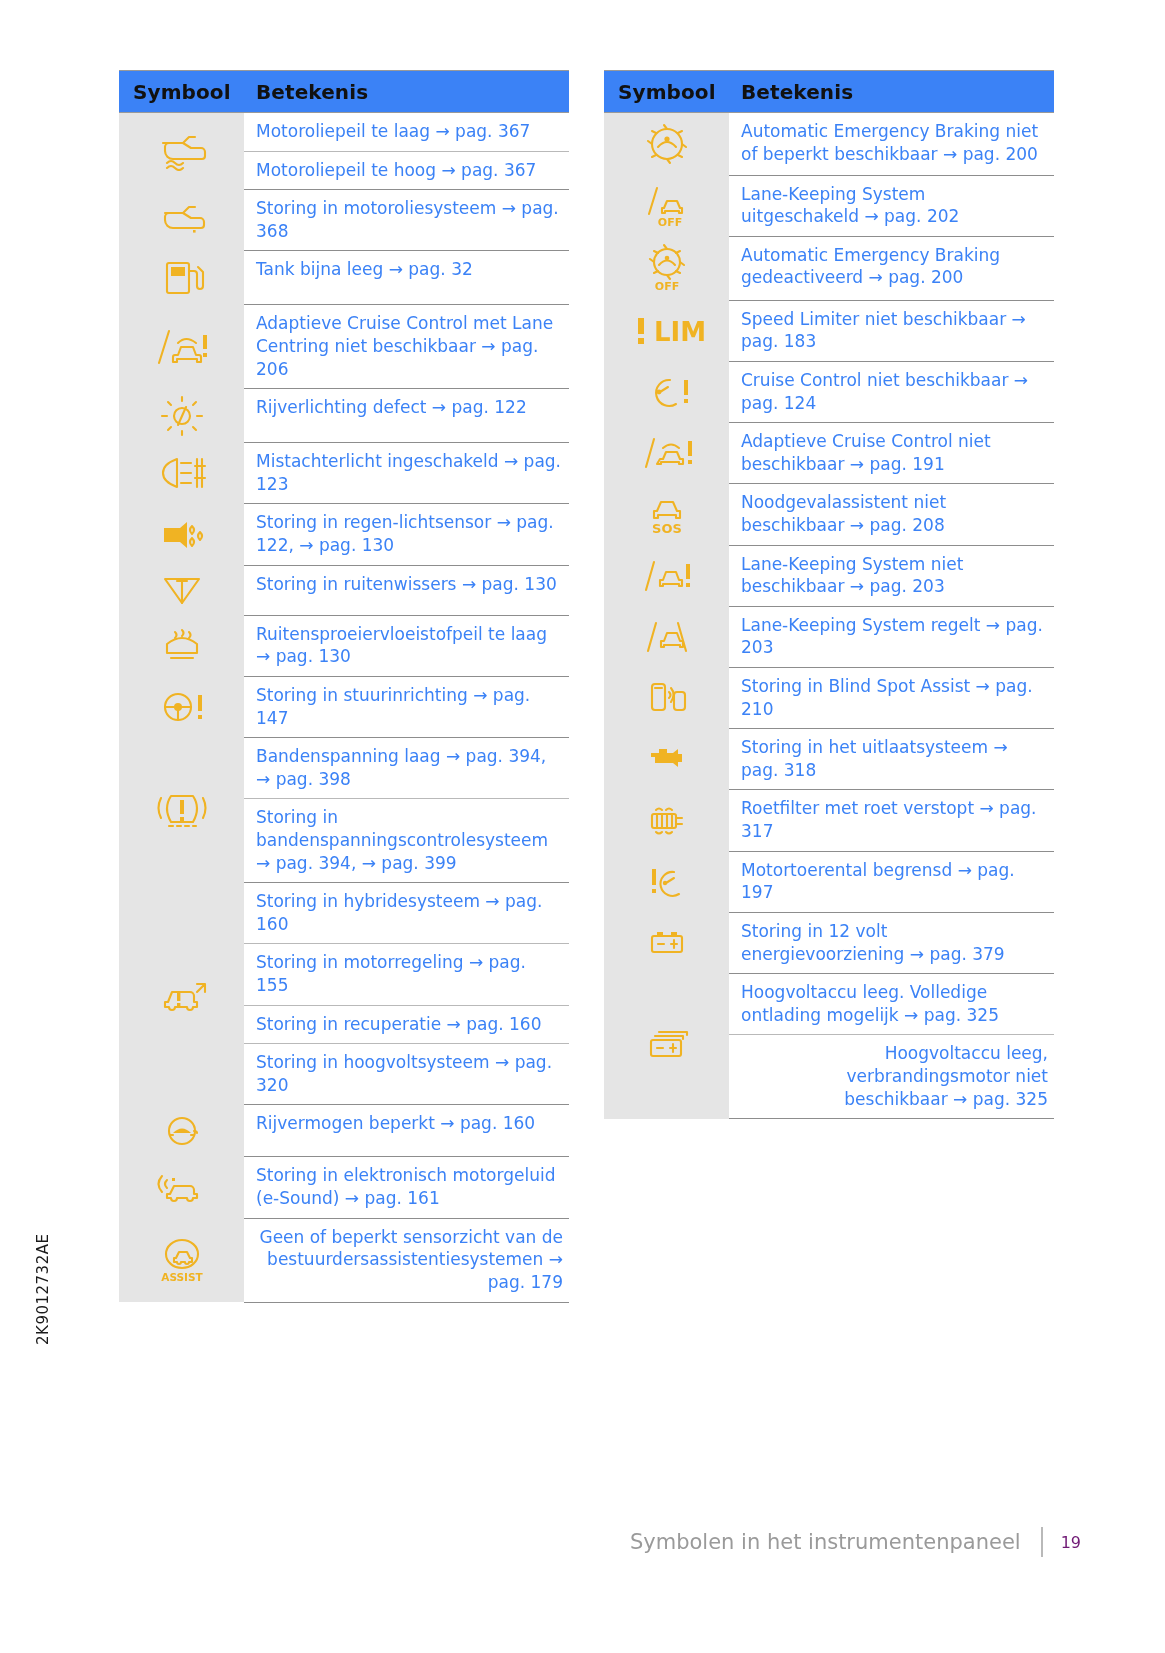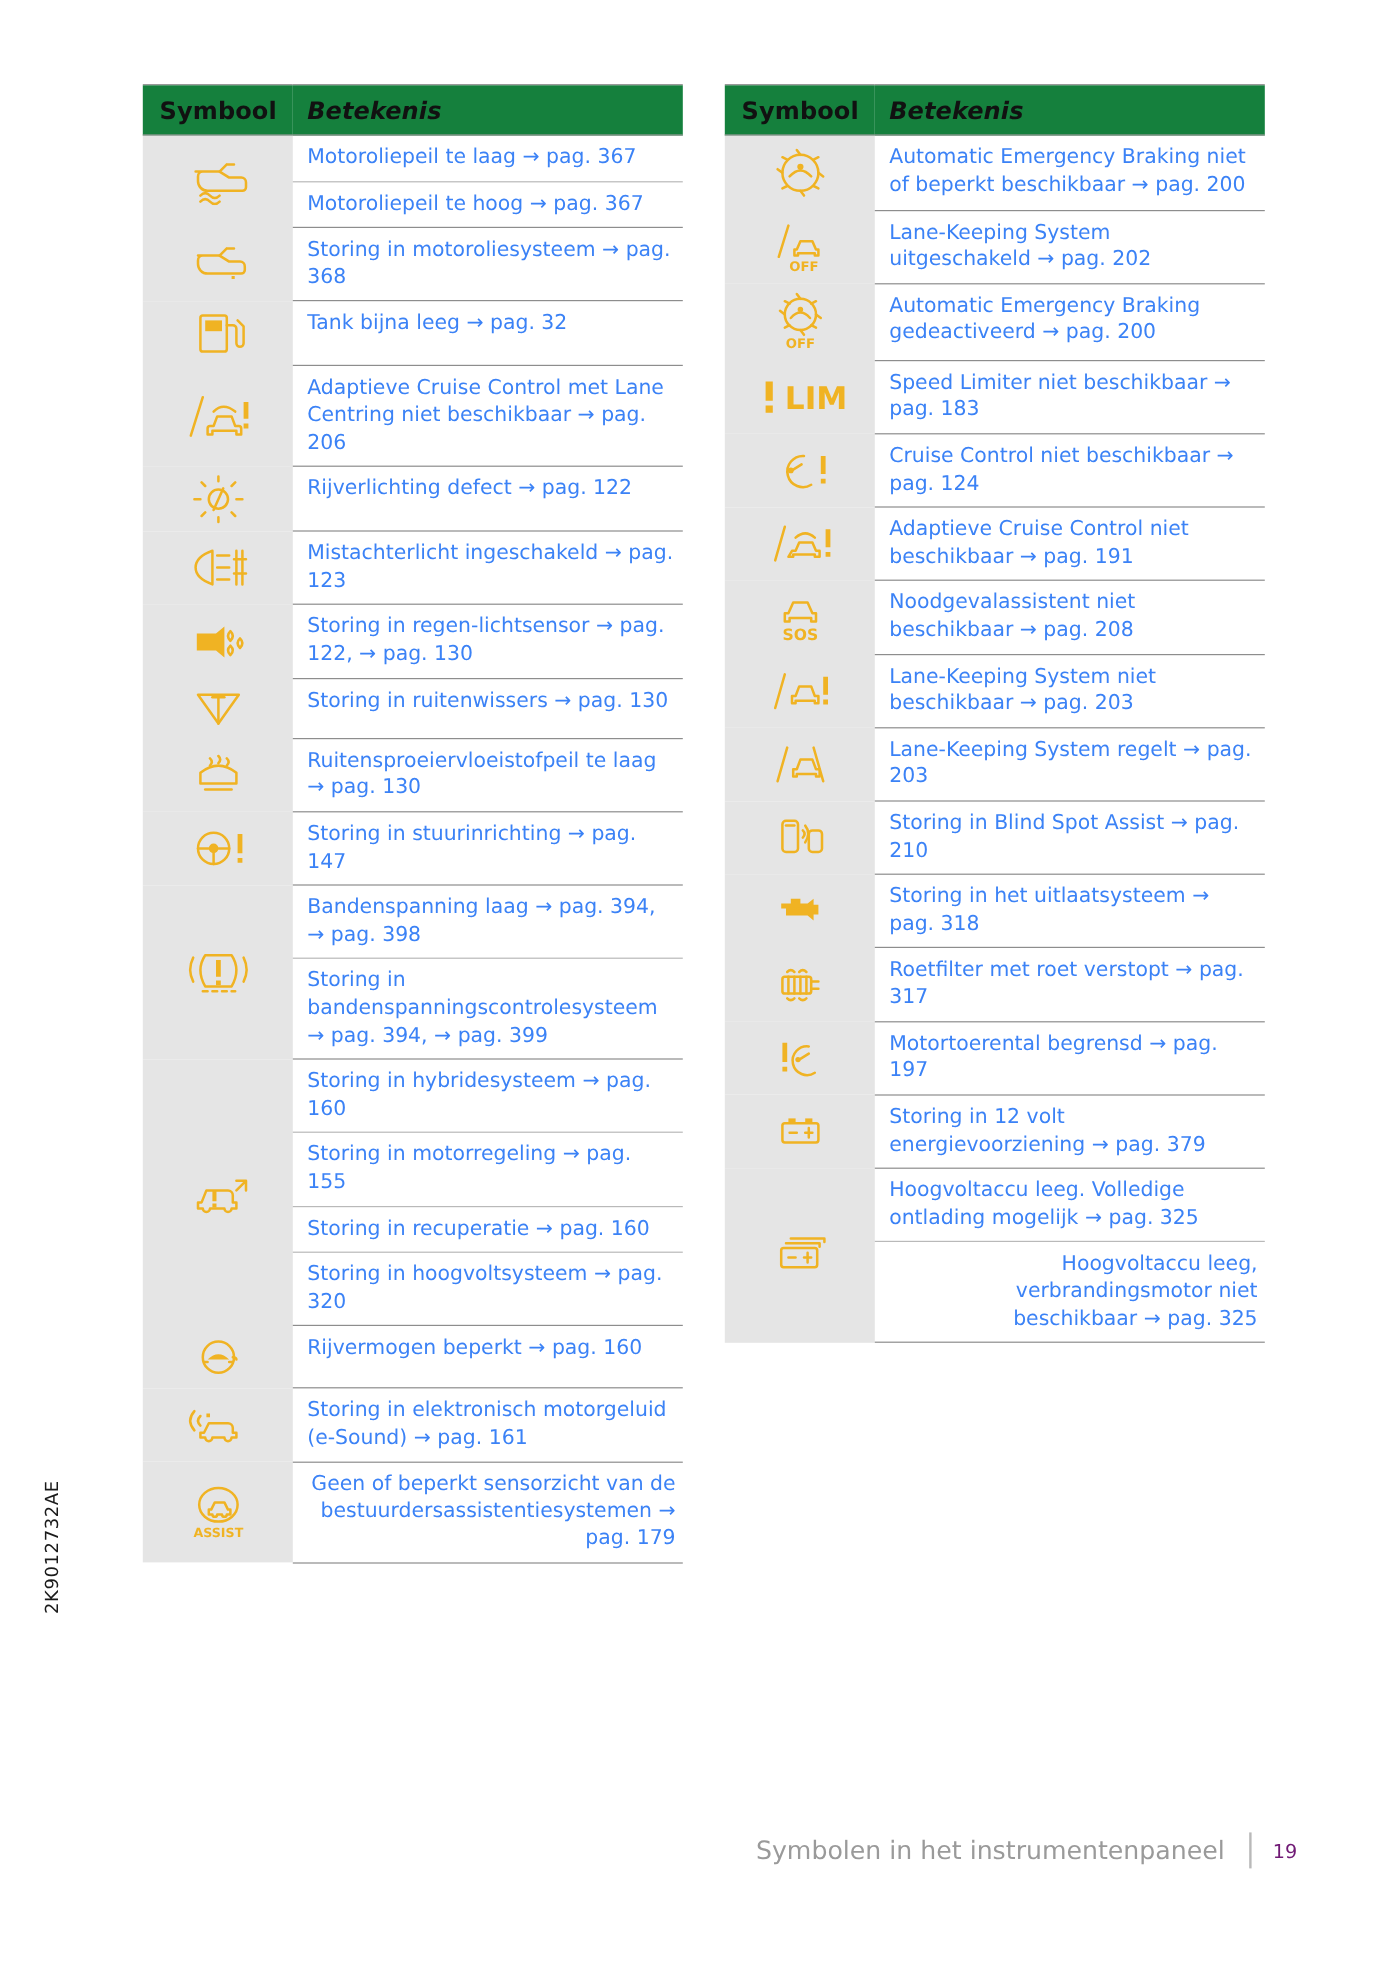--- a/index.html
+++ b/index.html
@@ -51,32 +51,32 @@
   table.symtab {
     border-collapse: collapse;
     width: 100%;
     table-layout: fixed;
   }
 
   table.symtab col.c-sym { width: 125px; }
   table.symtab col.c-txt { width: 325px; }
 
   .hdr th {
-    background: #15803d;
+    background: #3b82f6;
     border-top: 1.6px solid #999;
     border-bottom: 1.6px solid #999;
     font-size: 20px;
     font-weight: bold;
     text-align: left;
     padding: 9px 10px 8px 14px;
     color: #111;
     letter-spacing: 0.1px;
   }
   .hdr th.h-sym { padding-left: 14px; }
-  .hdr th.h-txt { padding-left: 12px; font-style: italic; }
+  .hdr th.h-txt { padding-left: 12px; }
 
   td.symcell {
     background: #e5e5e5;
     text-align: center;
     vertical-align: middle;
     padding: 6px 4px;
     border: none;
   }
 
   td.txtcell {

